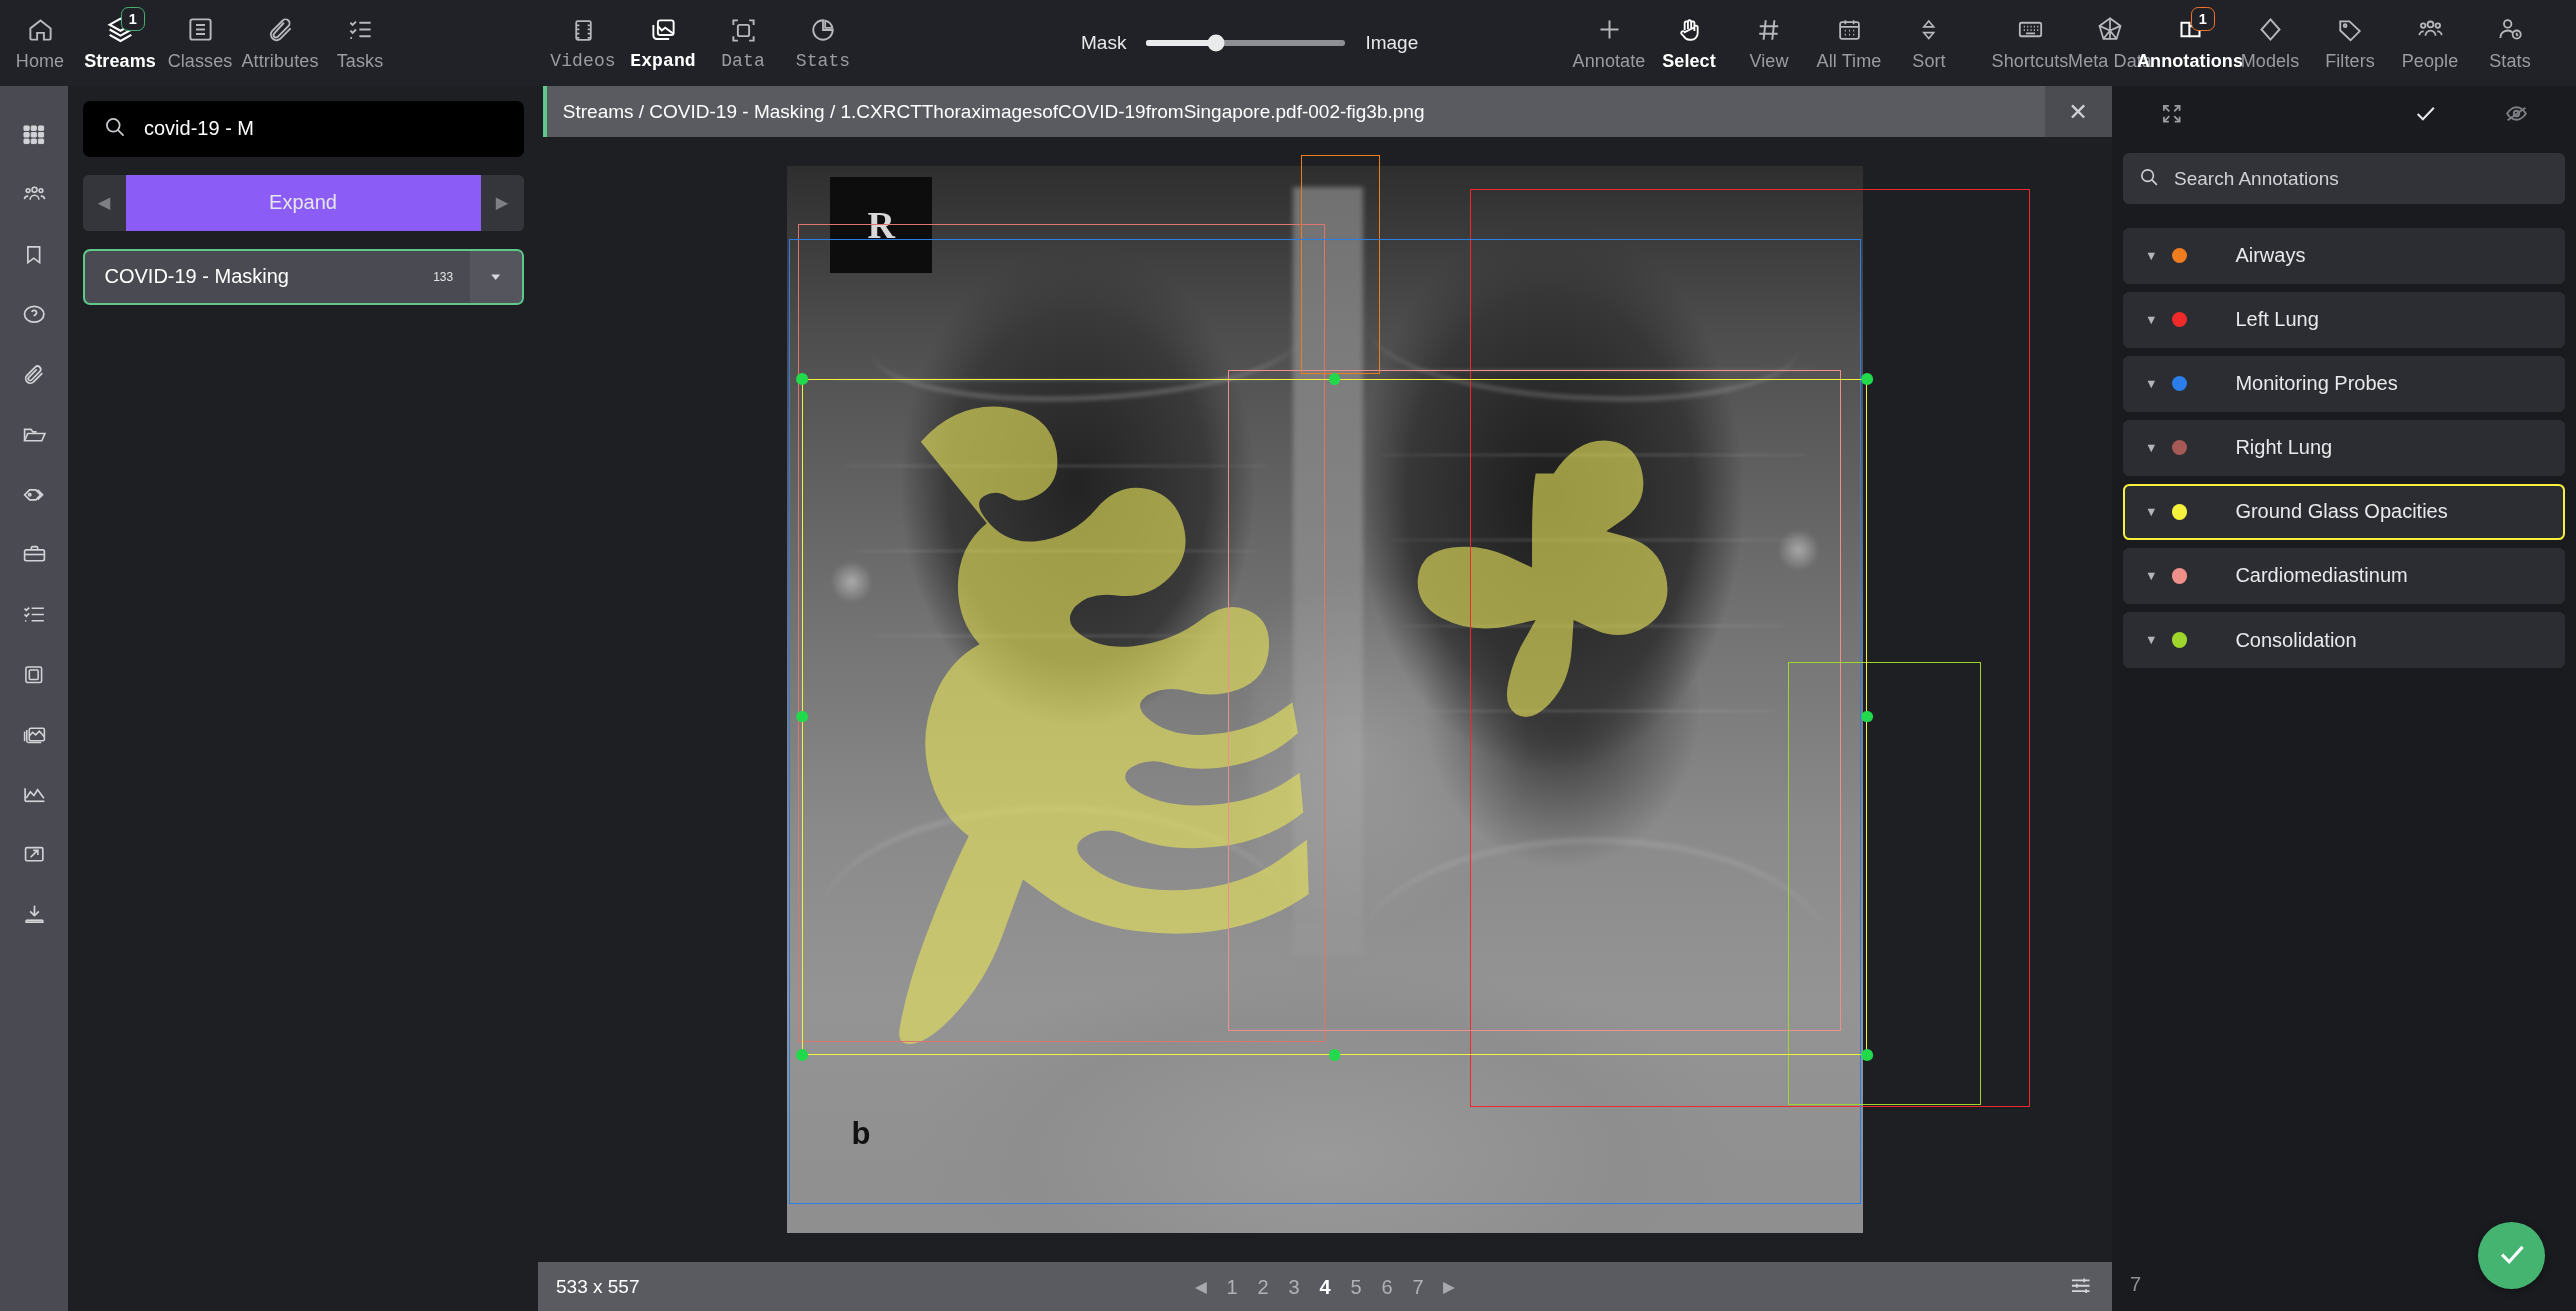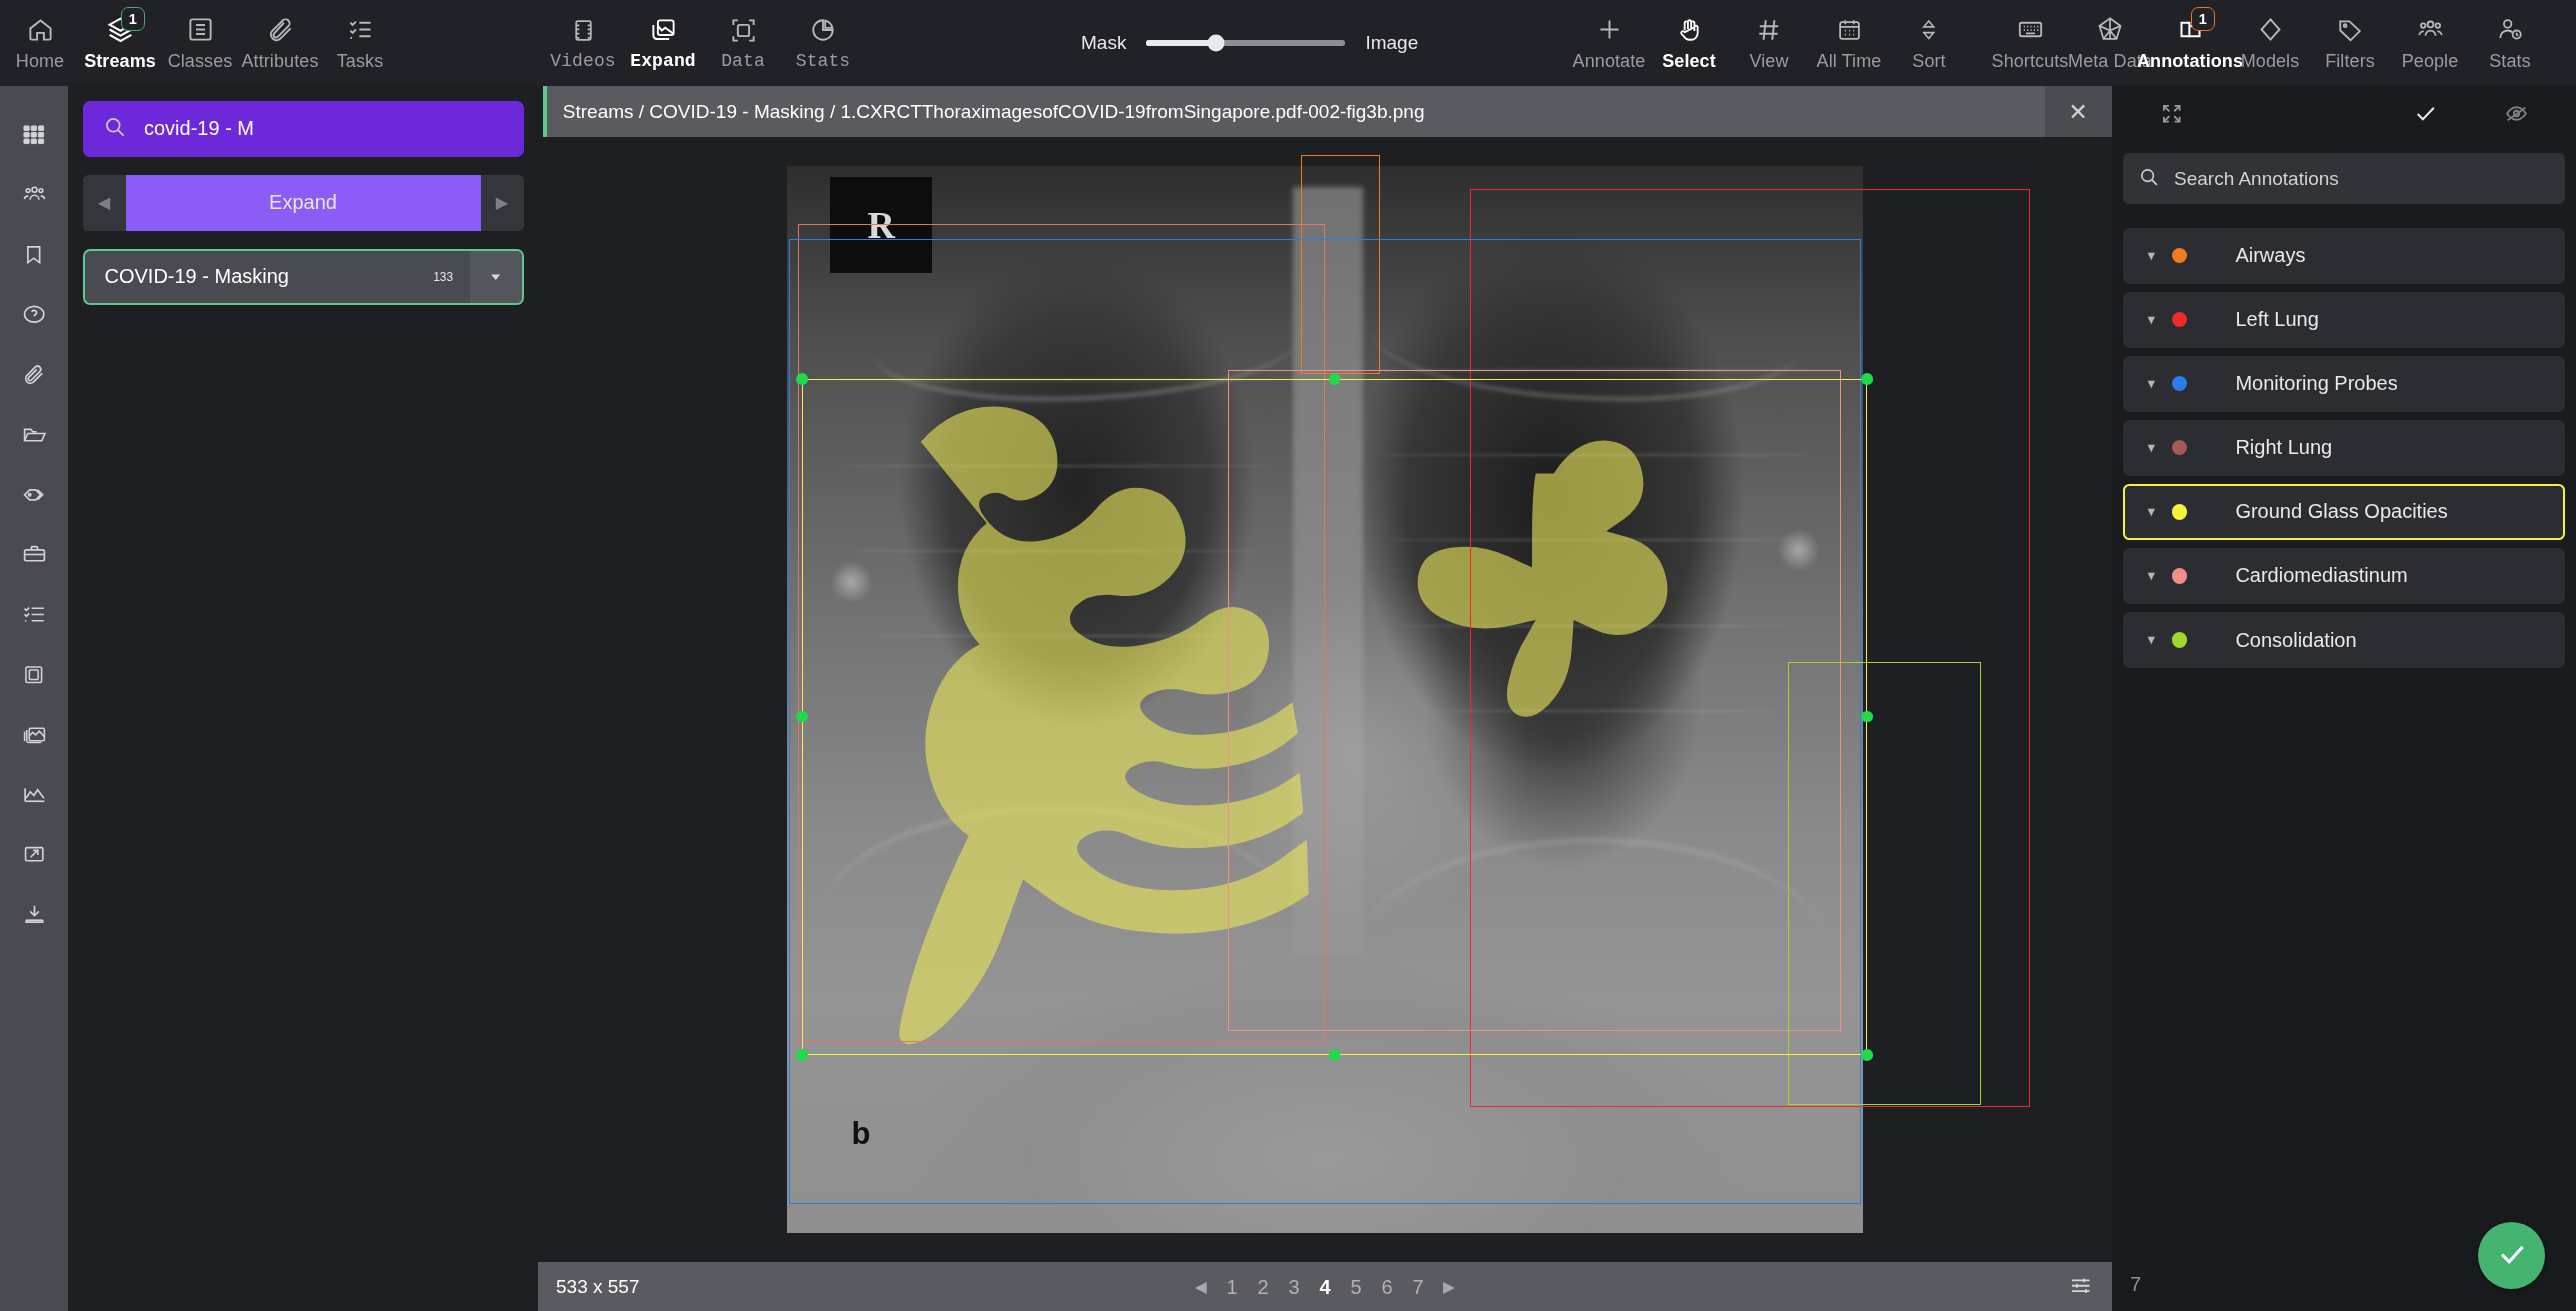--- a/index.html
+++ b/index.html
@@ -64,21 +64,21 @@
     cursor:pointer;
   }
   .rail-item svg *{ stroke:#d2d3d7; }
 
   
   .leftpanel{
     position:absolute; left:68px; top:86px; width:470px; height:1226px;
     background:#1e1f23; padding:14.5px 14.5px 0 14.5px;
   }
   .search-box{
-    height:56px; background:#6d28d9; border-radius:7.2px;
+    height:56px; background:#000000; border-radius:7.2px;
     display:flex; align-items:center; padding:0 20px; gap:18px;
   }
   .search-box input{
     background:transparent; border:none; outline:none; color:#ffffff;
     font-size:20px; font-family:"Liberation Sans", sans-serif; width:100%;
   }
   .search-box input::placeholder{ color:#8a8c91; }
 
   .expand-row{
     margin-top:18px; height:56px; display:flex; border-radius:5.4px; overflow:hidden;

